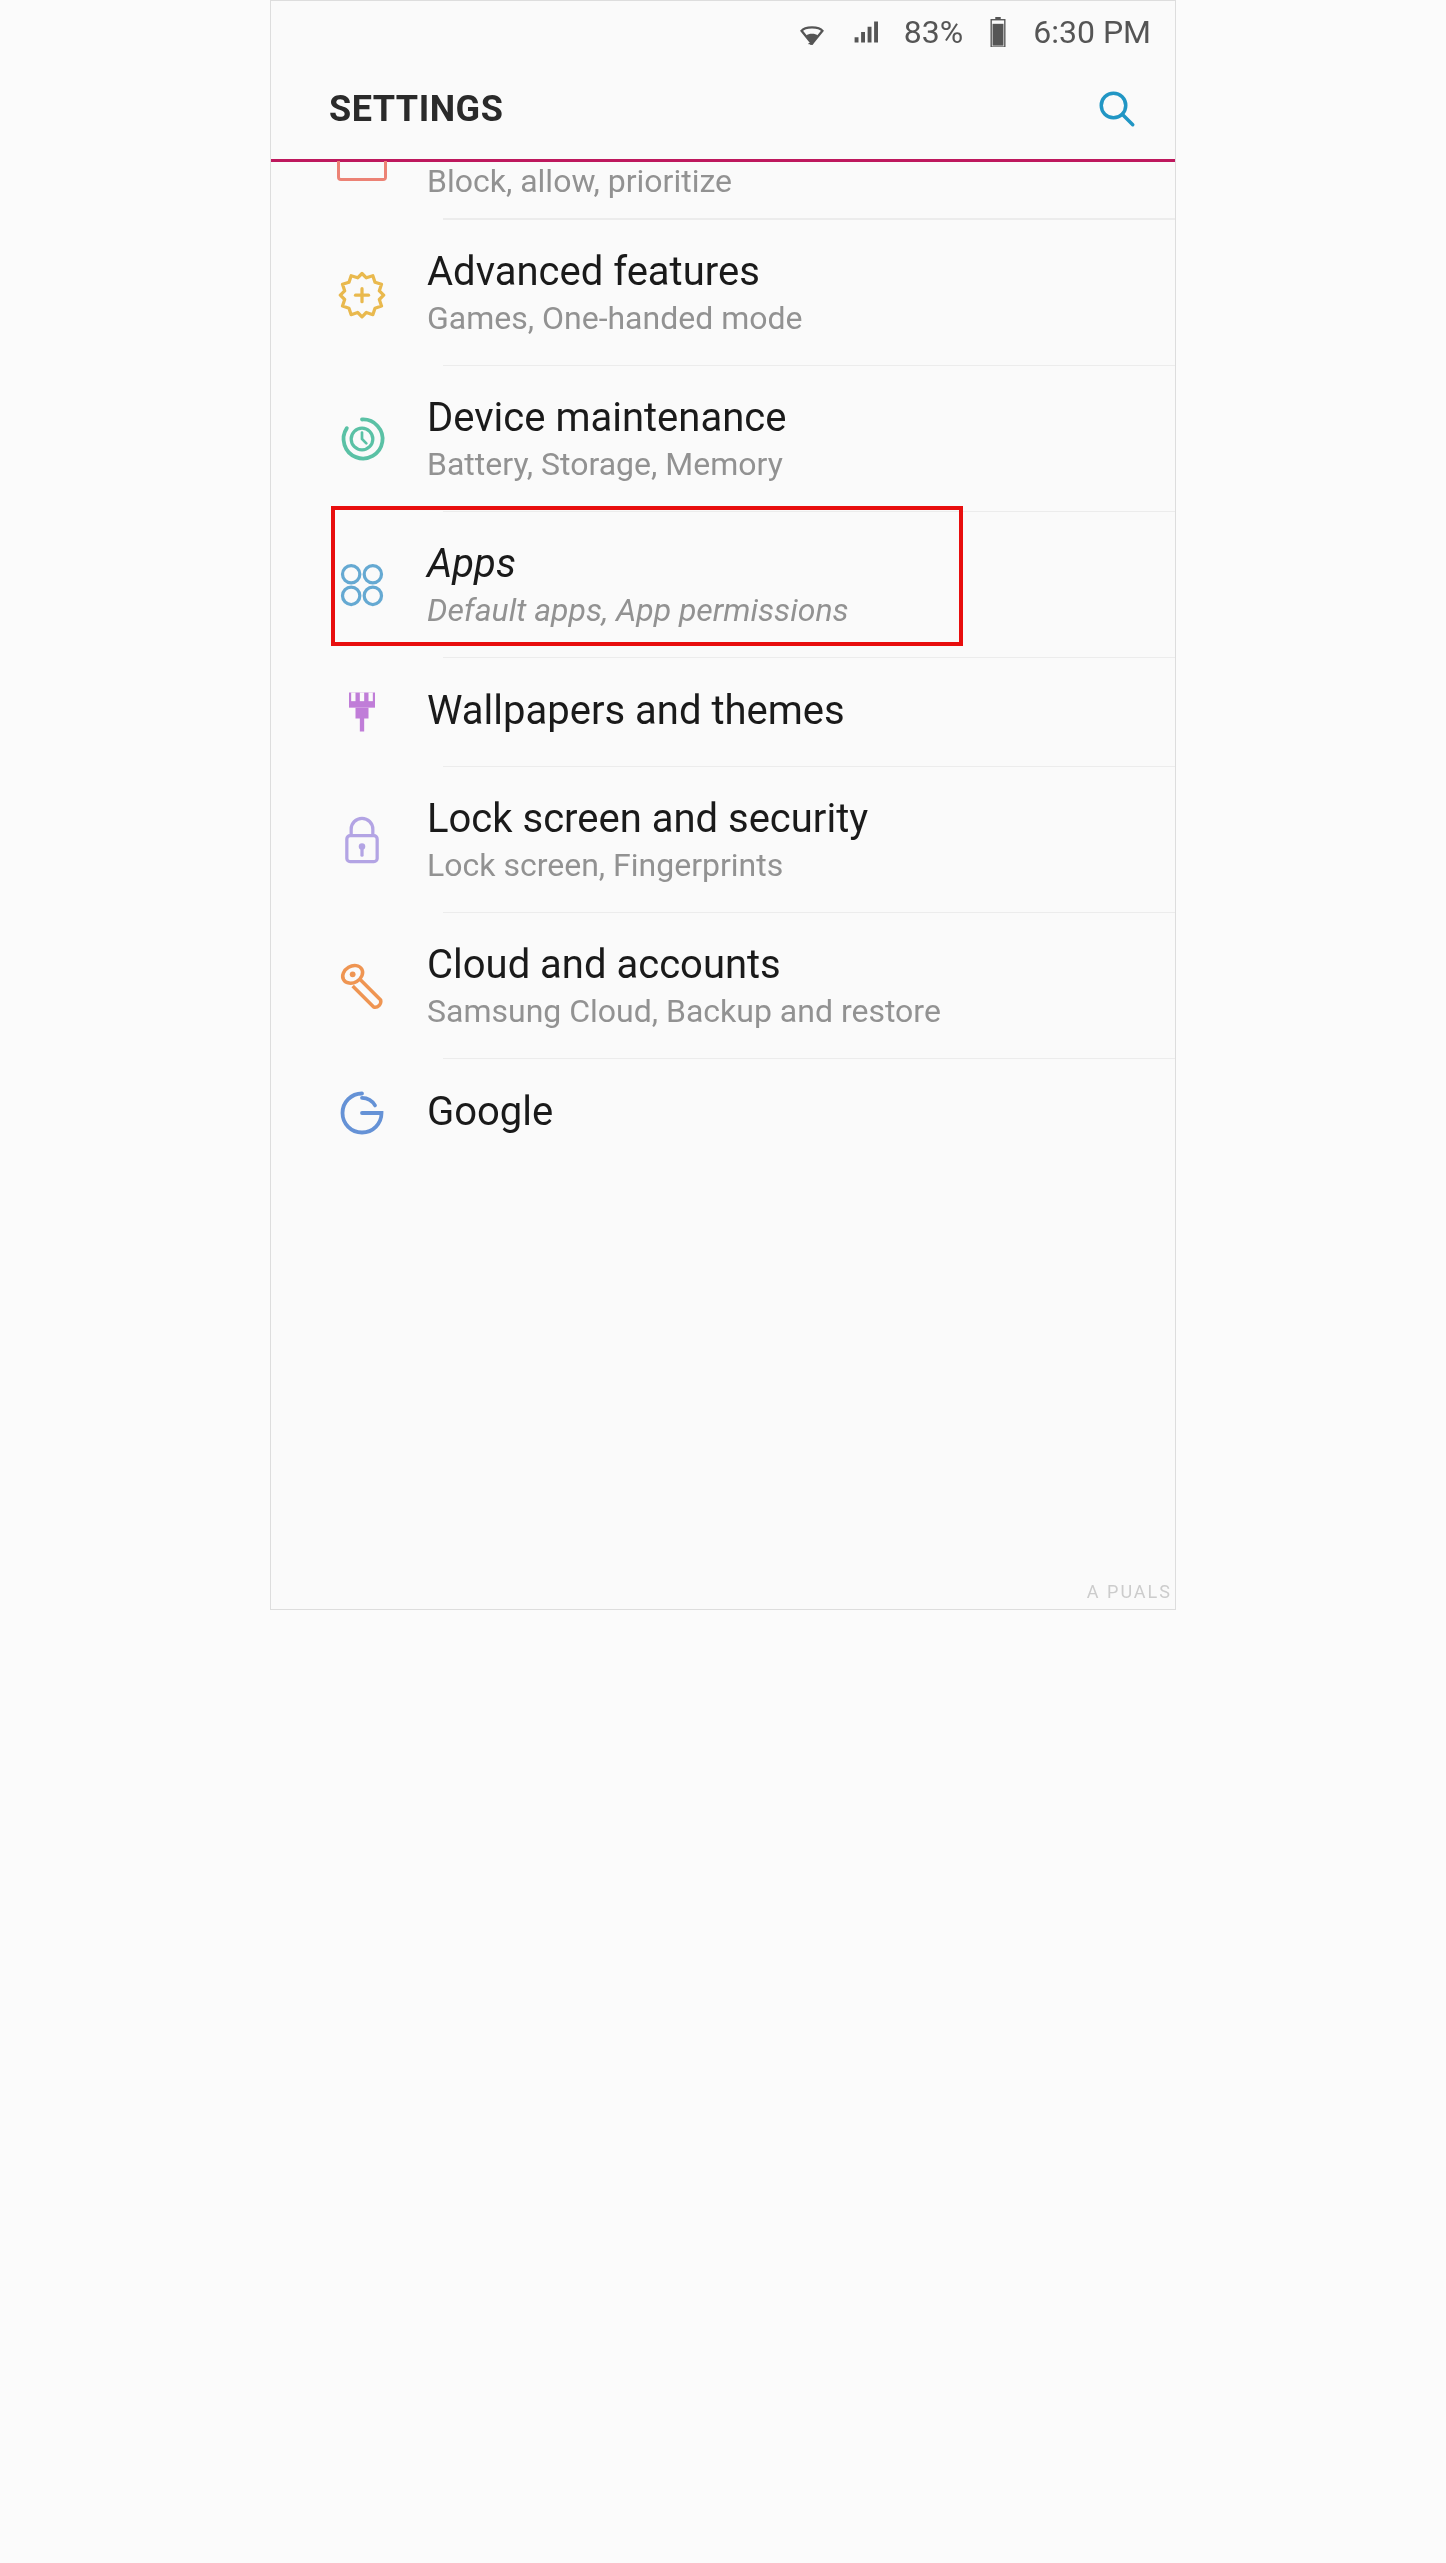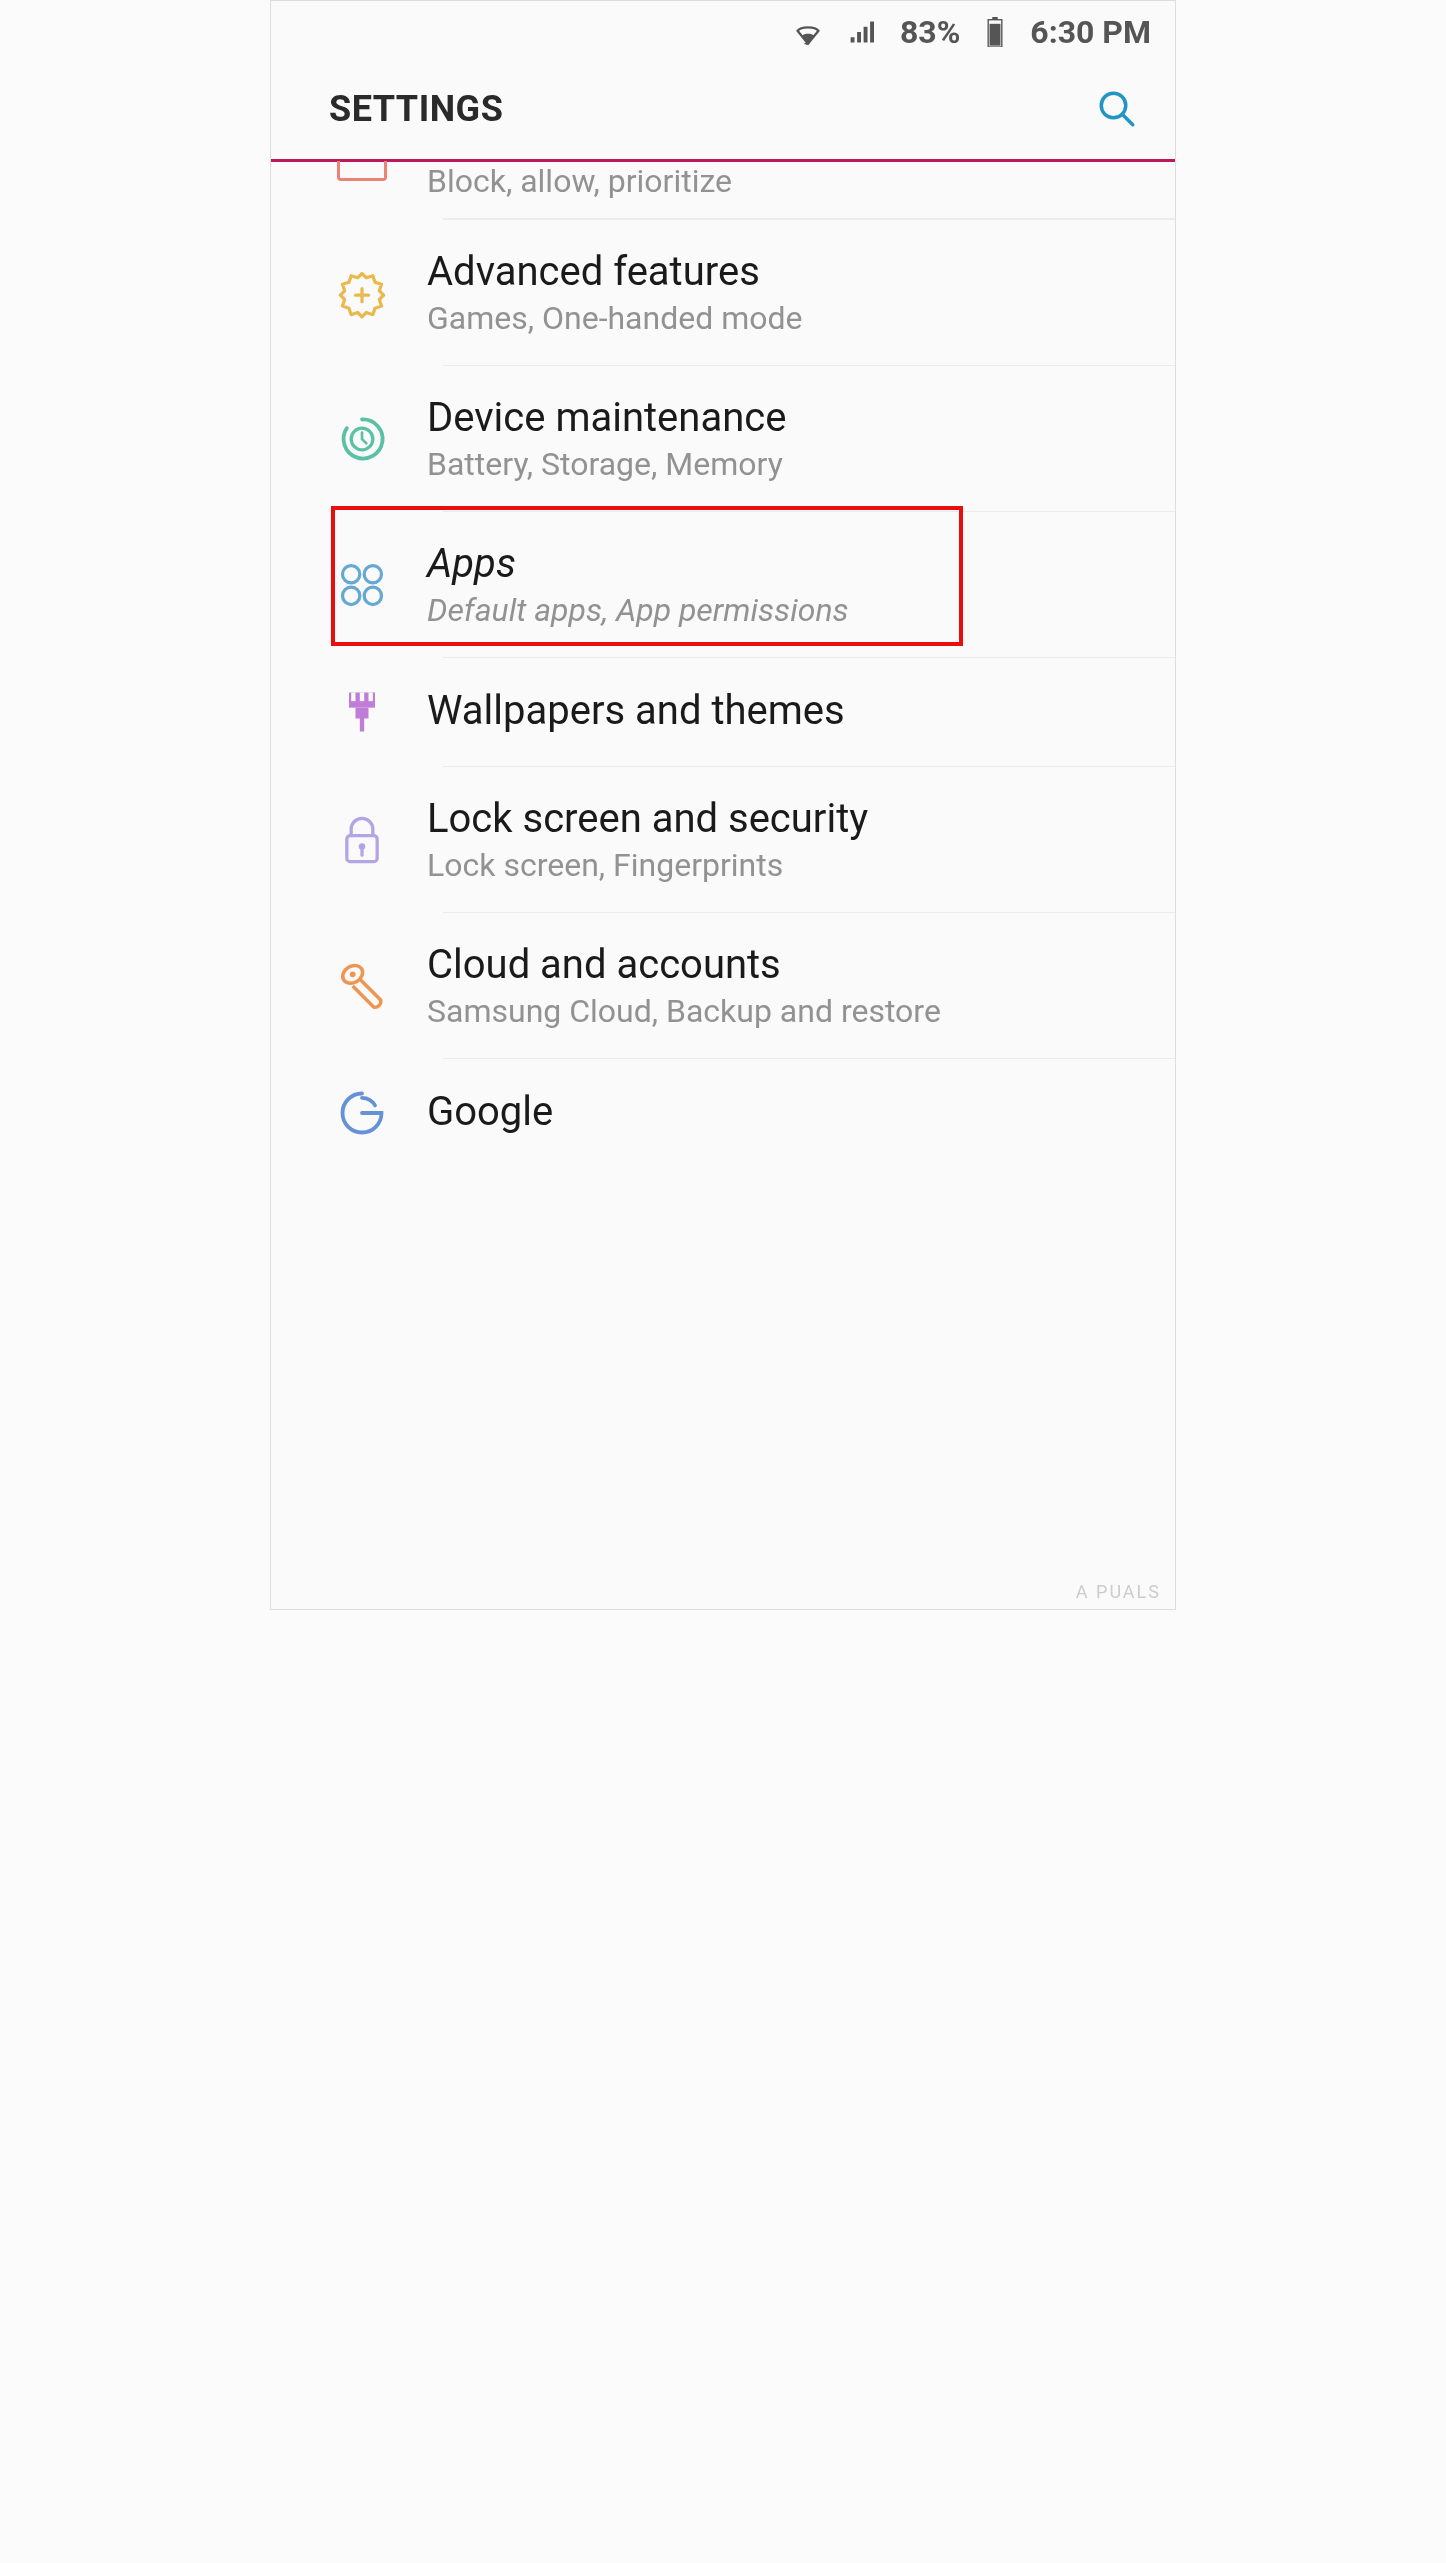--- a/index.html
+++ b/index.html
@@ -21,21 +21,20 @@
     }
     .status-bar {
       display: flex;
       justify-content: flex-end;
       align-items: center;
       gap: 26px;
       padding: 8px 24px;
       font-size: 32px;
       color: #555;
       height: 62px;
-      font-weight: bold;
     }
     .status-bar .icon-cell {
       display: inline-flex;
       align-items: center;
     }
     .header {
       display: flex;
       justify-content: space-between;
       align-items: center;
       padding: 24px 36px 28px 58px;
@@ -108,21 +107,21 @@
       width: 50px;
       height: 20px;
       border: 3px solid #ec8275;
       border-top: none;
       border-radius: 0 0 4px 4px;
       margin-top: -20px;
     }
     .watermark {
       position: absolute;
       bottom: 8px;
-      right: 15px;
+      right: 4px;
       font-size: 18px;
       color: #ccc;
       letter-spacing: 2px;
     }
     svg { display: block; }
   </style>
 </head>
 <body>
 
 <div class="screen">

